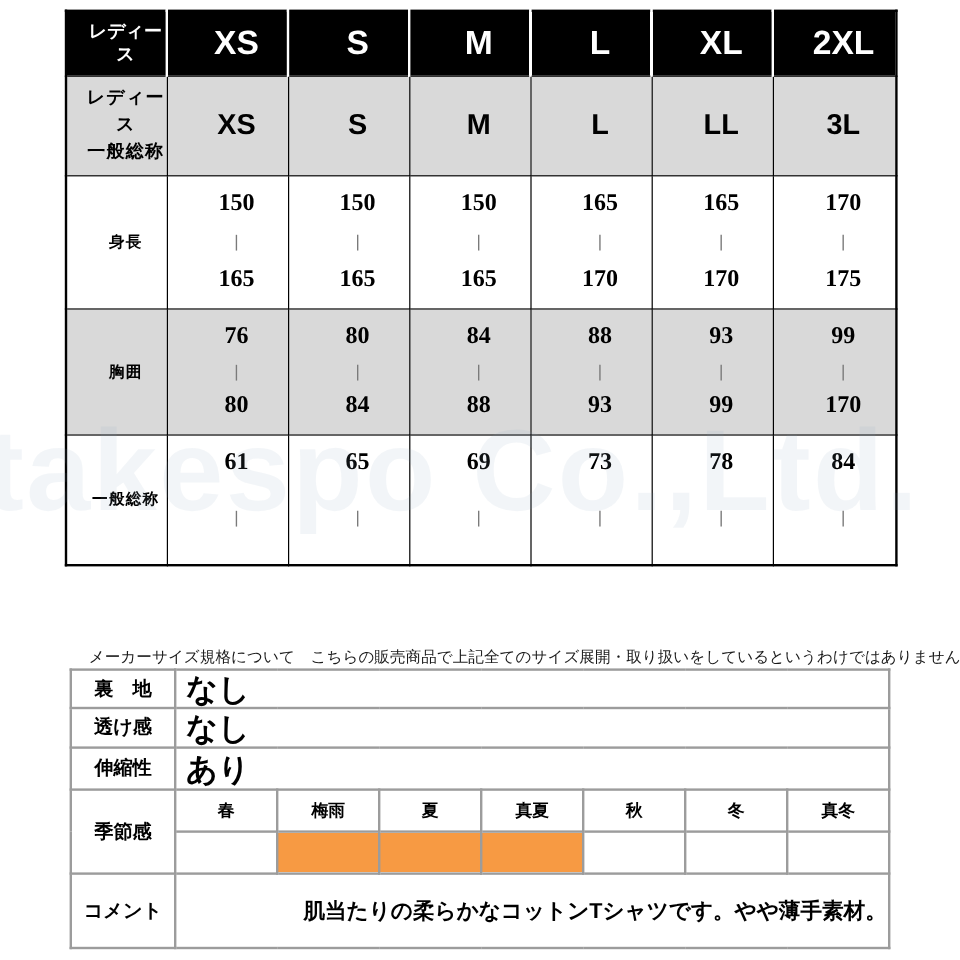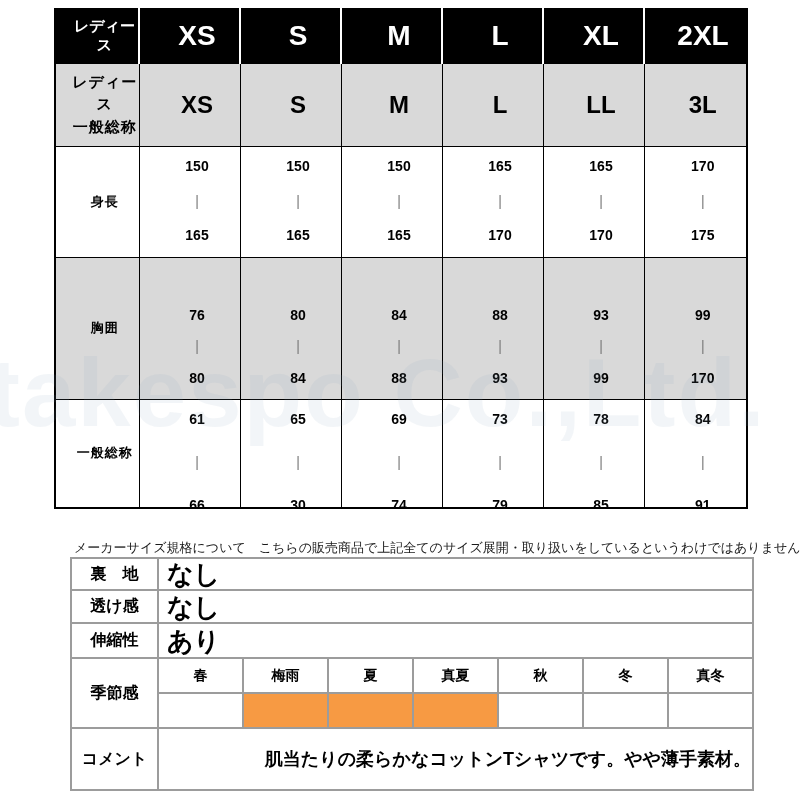--- a/index.html
+++ b/index.html
@@ -34,32 +34,32 @@
   tr.shade td { background: var(--shade-bg, #d9d9d9); }
 
   .general td { height: 83px; }
   .general .row-label { font-size: 15px; font-weight: 700; line-height: 1.5; }
   .general .gen-val { font-size: 24px; font-weight: 700; }
 
   .row-label { font-size: 13px; font-weight: 700; letter-spacing: 1px; }
 
   .range { display: flex; flex-direction: column; align-items: center; justify-content: space-between; box-sizing: border-box; padding: 11px 0 13px 0; }
   .row-height td { height: 111px; }  .row-height .range { height: 107px; }
-  .row-chest  td { height: 105px; }  .row-chest  .range { height: 101px; margin-top: 38px; }
+  .row-chest  td { height: 105px; }  .row-chest  .range { height: 101px; }
   .row-waist  td { height: 109px; }  .row-waist  .range { height: 105px; gap: 29px; }
-  .num { font-size: 14px; font-weight: 700; line-height: 1; }
+  .num { font-size: 20px; font-weight: 700; line-height: 1; font-family: Liberation Serif, serif; }
   .sep { font-size: 14px; color: #7a7a7a; line-height: 1; }
 
   .footer-row td { height: 63px; text-align: left; padding-left: 7px; font-size: 17px; font-weight: 700; }
 
   
   .note { position: absolute; left: 74px; top: 539px; font-size: 13px; color: #1a1a1a; white-space: nowrap; z-index: 2; }
 
   
-  .detail-table { position: absolute; left: 70px; top: 557px; width: 682px; border: 2px solid var(--table2-border, #9c9c9c); background: #fff; }
+  .detail-table { position: absolute; left: 58px; top: 557px; width: 682px; border: 2px solid var(--table2-border, #9c9c9c); background: #fff; }
   .detail-table td { border: 2px solid var(--table2-border, #9c9c9c); vertical-align: middle; background: #fff; }
 
   .dlabel { text-align: center; font-size: 16px; font-weight: 700; }
   .dvalue { font-size: 26px; font-weight: 700; padding-left: 8px; line-height: 1; }
 
   .row-lining  td { height: 32px; }
   .row-sheer   td { height: 33px; }
   .row-stretch td { height: 35px; }
   .row-season-labels td { height: 35px; }
   .row-season-band   td { height: 35px; }

